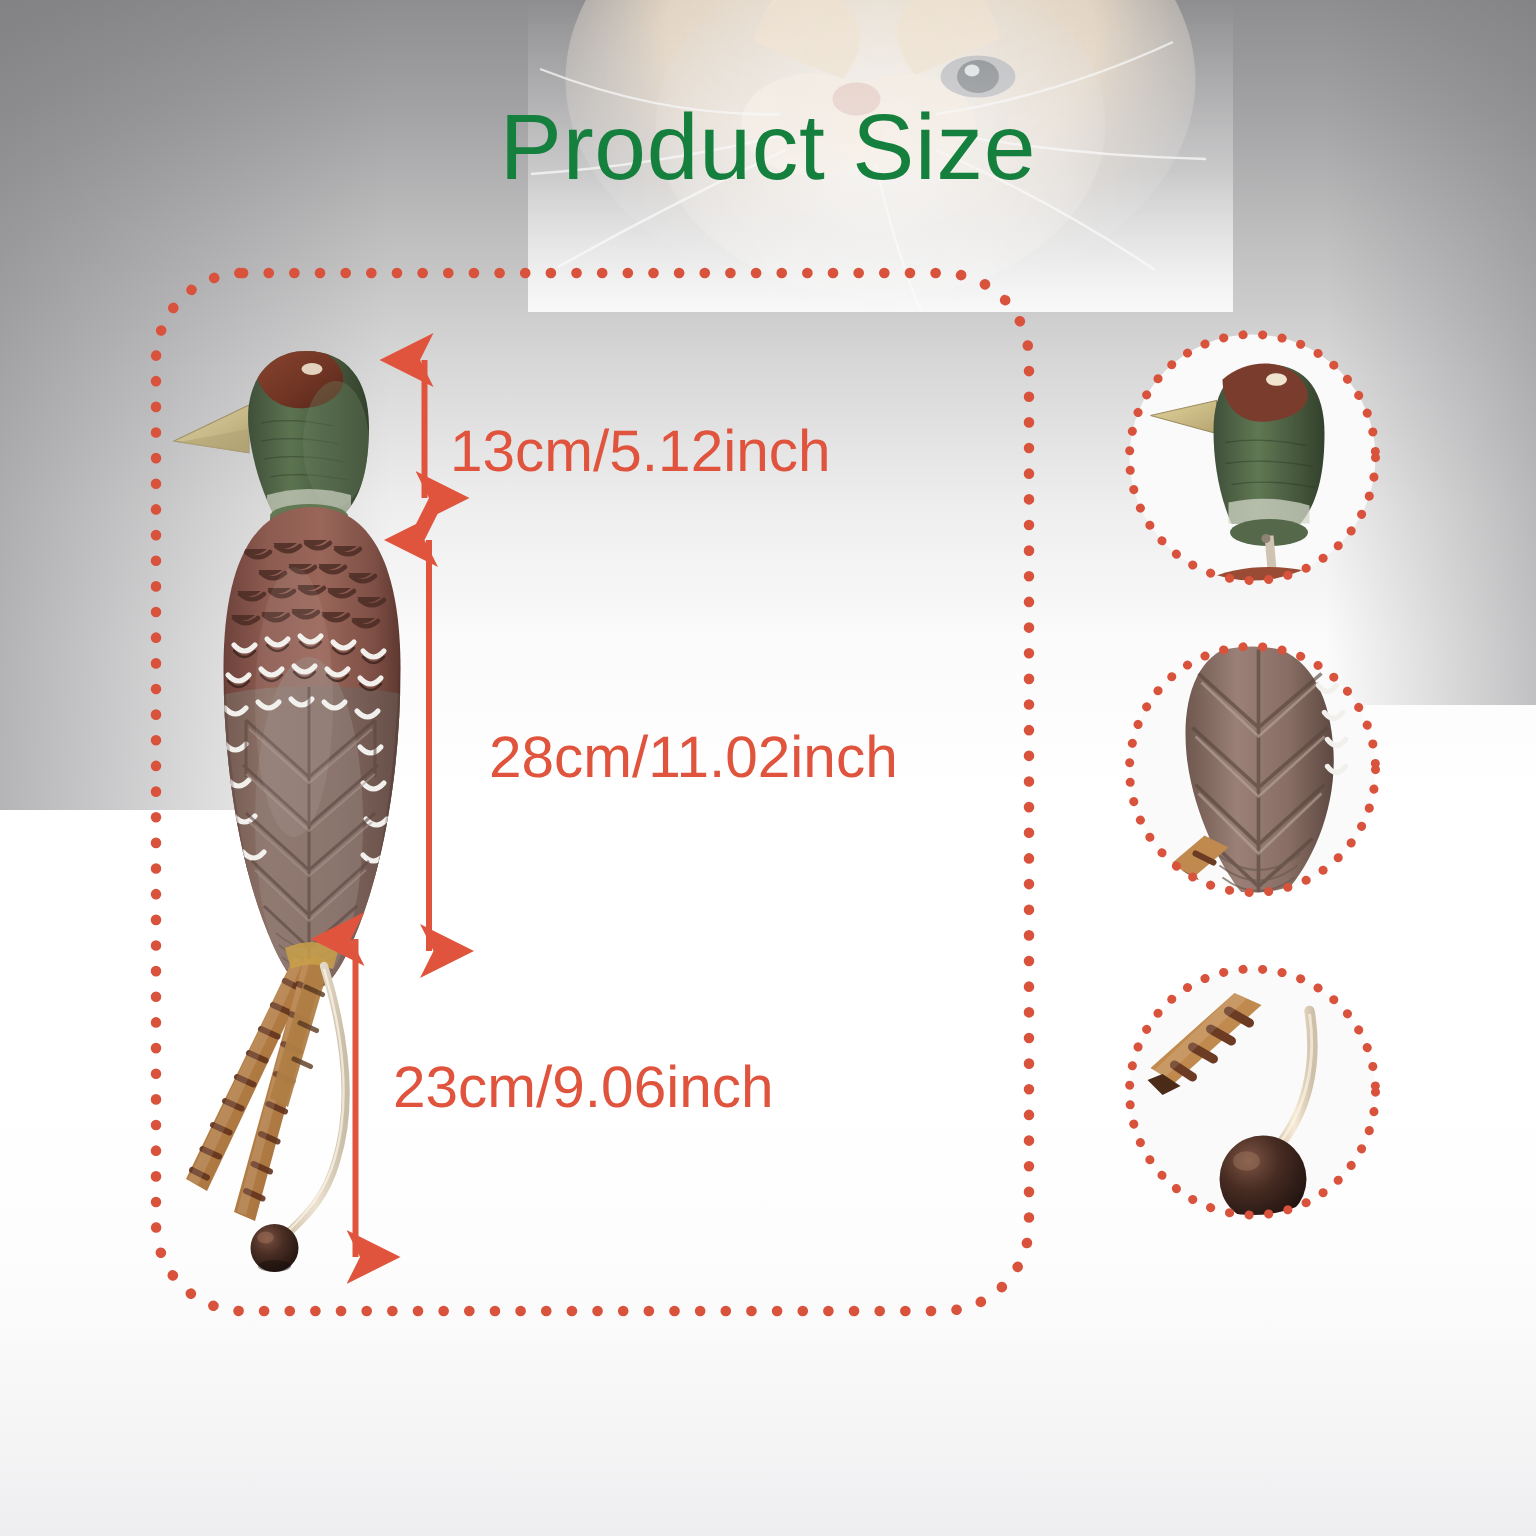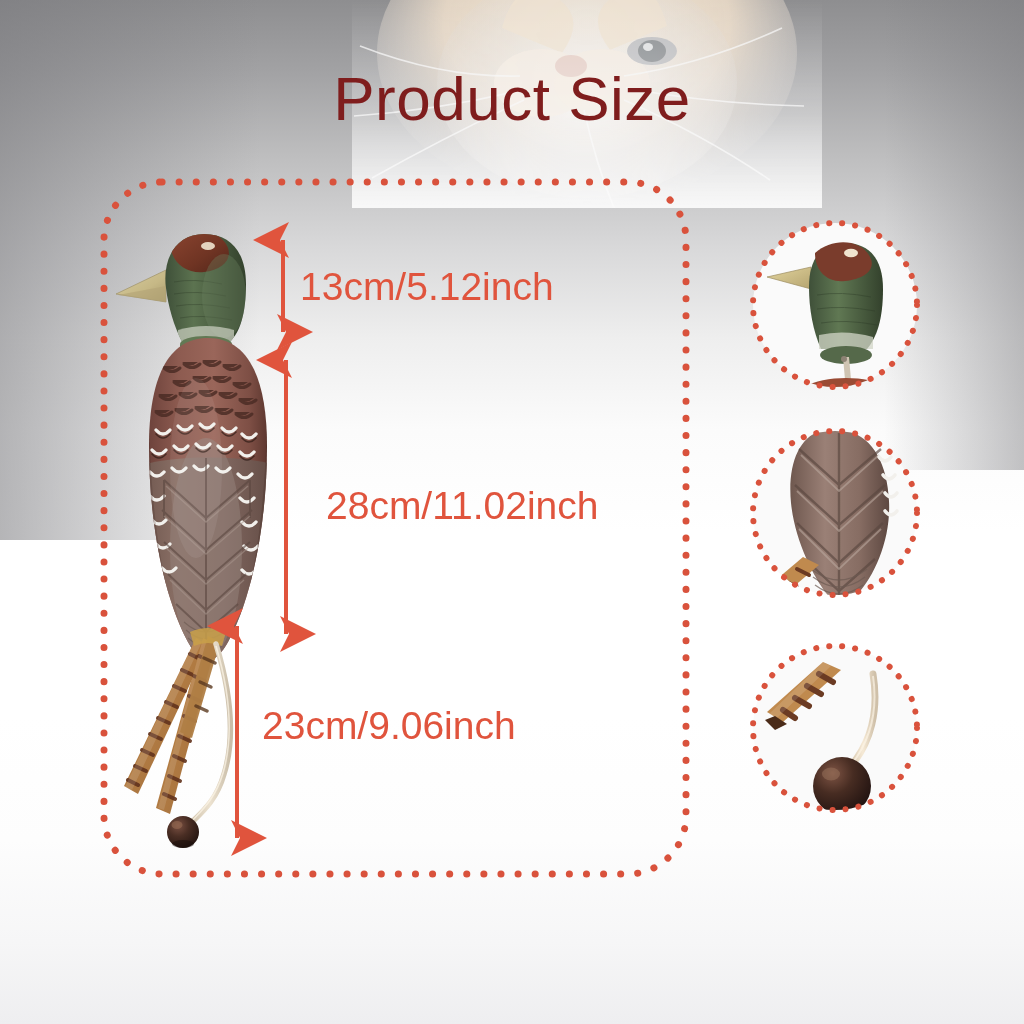--- a/index.html
+++ b/index.html
@@ -35,21 +35,21 @@
     opacity:.92;
   }
   .cat-blur{ filter:blur(.4px); }
 
   
   .title{
     position:absolute; left:0; right:0; top:68px;
     text-align:center;
     font-size:62px; line-height:1;
     letter-spacing:.5px;
-    color:#7f1d1d;
+    color:#15803d;
     font-weight:400;
     z-index:6;
   }
 
   
   .panel{
     position:absolute;
     left:98px; top:176px; width:594px; height:704px;
     z-index:4;
   }
@@ -64,21 +64,21 @@
   
   .dims{ position:absolute; left:0; top:0; width:1024px; height:1024px; z-index:6; pointer-events:none;}
   .dim-label{
     position:absolute;
     color:#e0543d;
     font-size:39px;
     line-height:1;
     white-space:nowrap;
     font-weight:400;
   }
-  #lbl-head { left:300px; top:267px; }
+  #lbl-head { left:300px; top:282px; }
   #lbl-body { left:326px; top:486px; }
   #lbl-tail { left:262px; top:706px; }
 
   
   .inset{
     position:absolute; width:180px; height:180px; z-index:5;
   }
   #inset-0 { left:745px; top:215px; }
   #inset-1 { left:745px; top:423px; }
   #inset-2 { left:745px; top:638px; }

